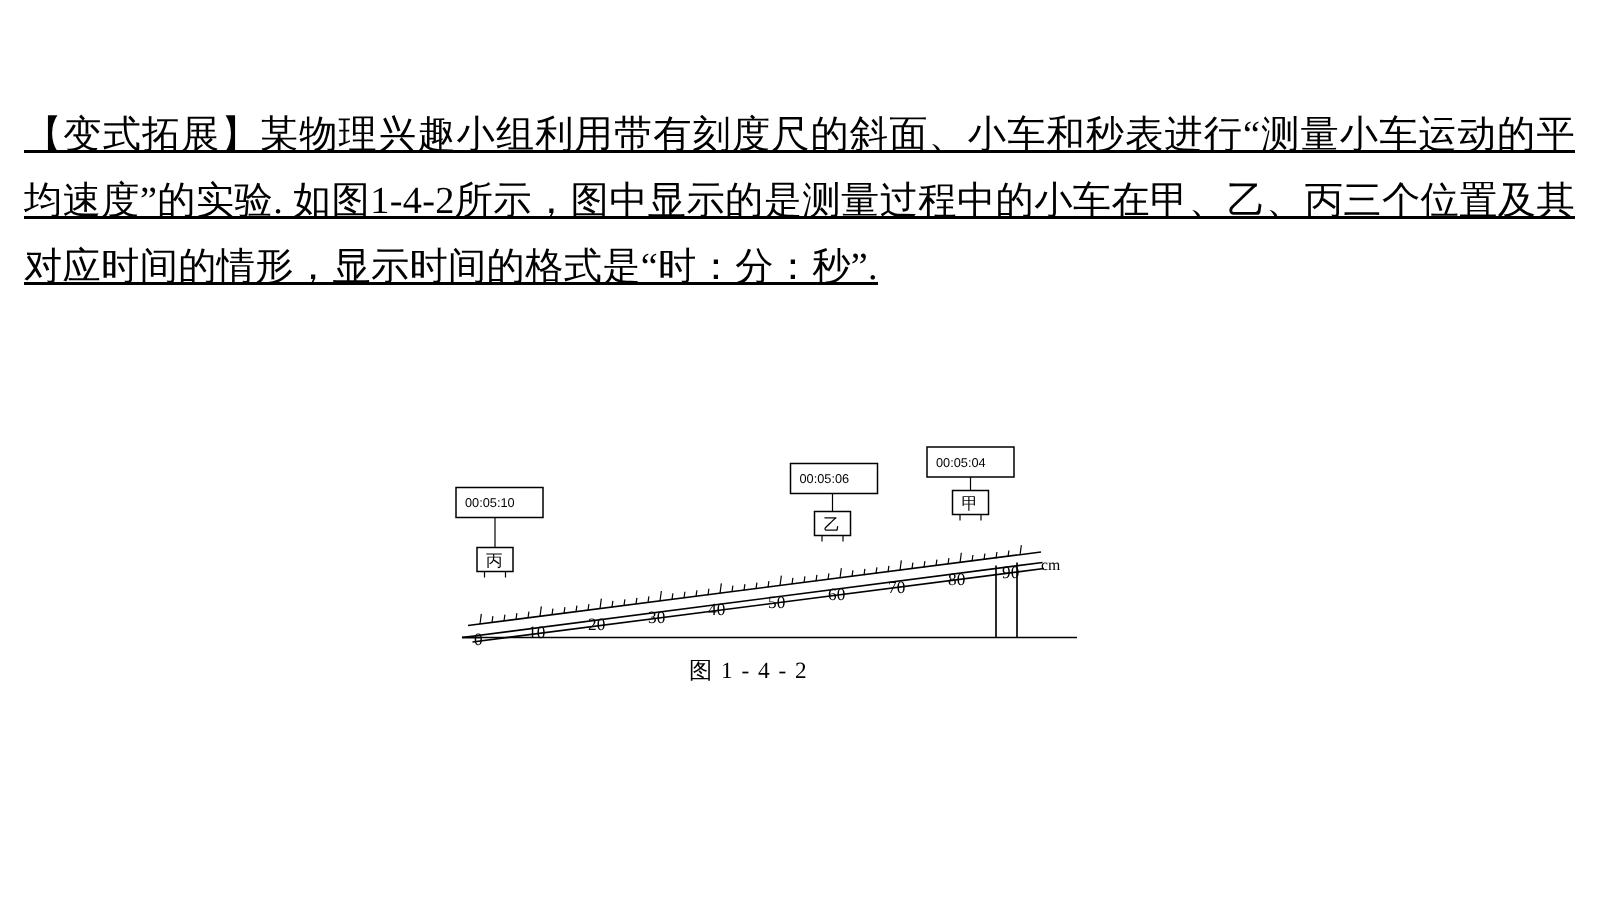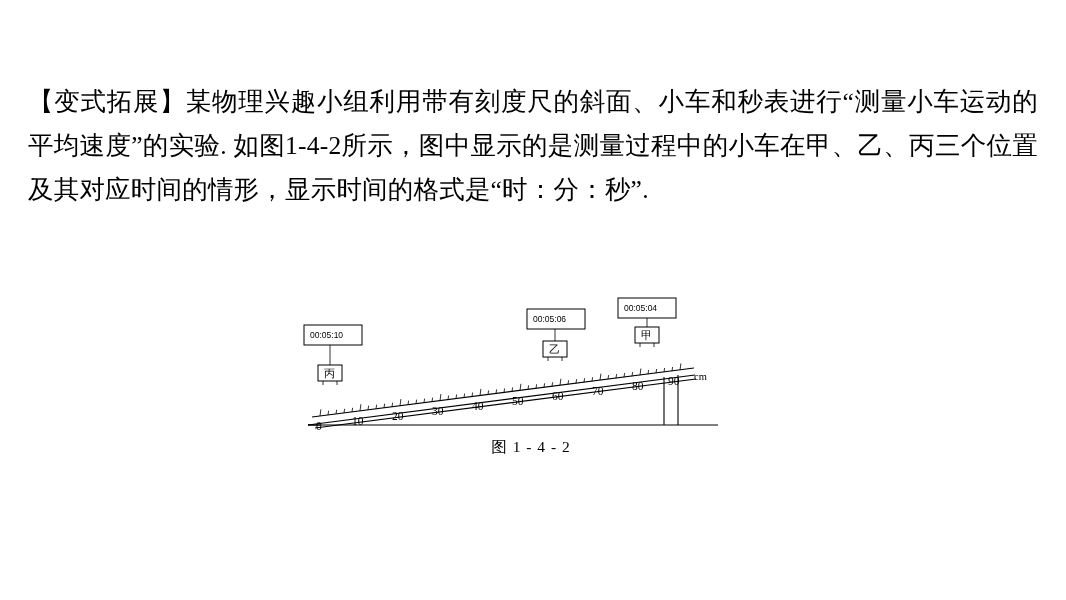--- a/index.html
+++ b/index.html
@@ -25,36 +25,37 @@
     left: 16px;
     top: 68px;
     width: 1034px;
     font-size: 25.5px;
     line-height: 44px;
     letter-spacing: 0.2px;
     text-align: justify;
     color: #000000;
   }
   .question-text p {
-    margin: 12px;
+    margin: 0;
     text-indent: 0;
+    text-decoration: underline;
   }
   .figure-wrap {
     position: absolute;
     left: 290px;
     top: 295px;
     width: 450px;
     height: 175px;
   }
   .figure-svg {
     display: block;
   }
   .figure-caption {
     position: absolute;
-    left: 306px;
+    left: 274px;
     top: 437px;
     width: 450px;
     text-align: center;
     font-size: 15.5px;
     font-family: "Liberation Serif", serif;
     letter-spacing: 1px;
     color: #000000;
   }
   .label-box {
     fill: #ffffff;

